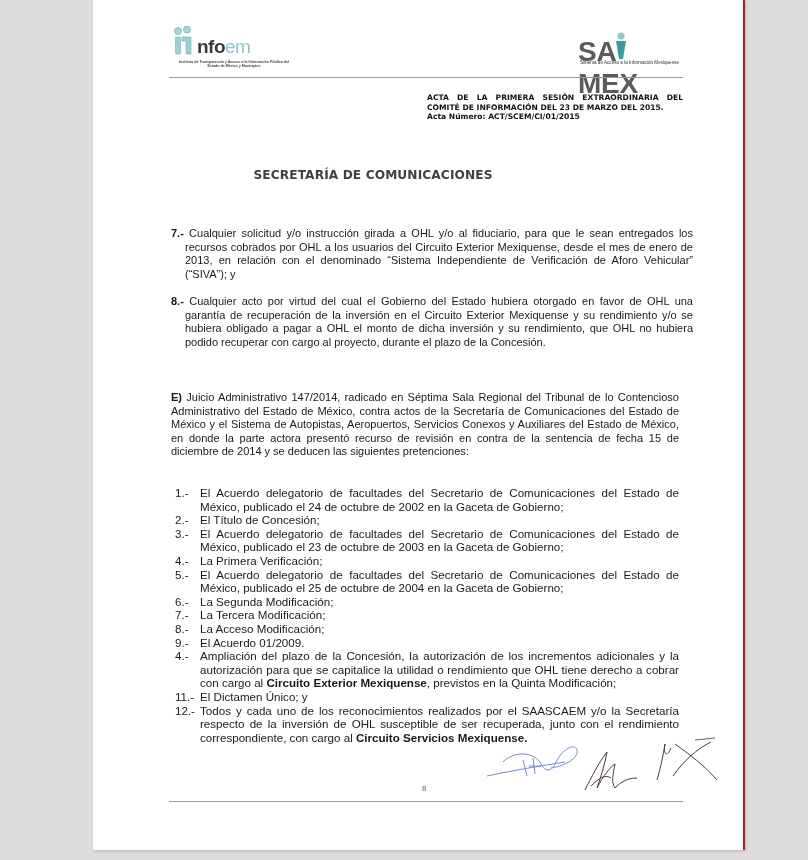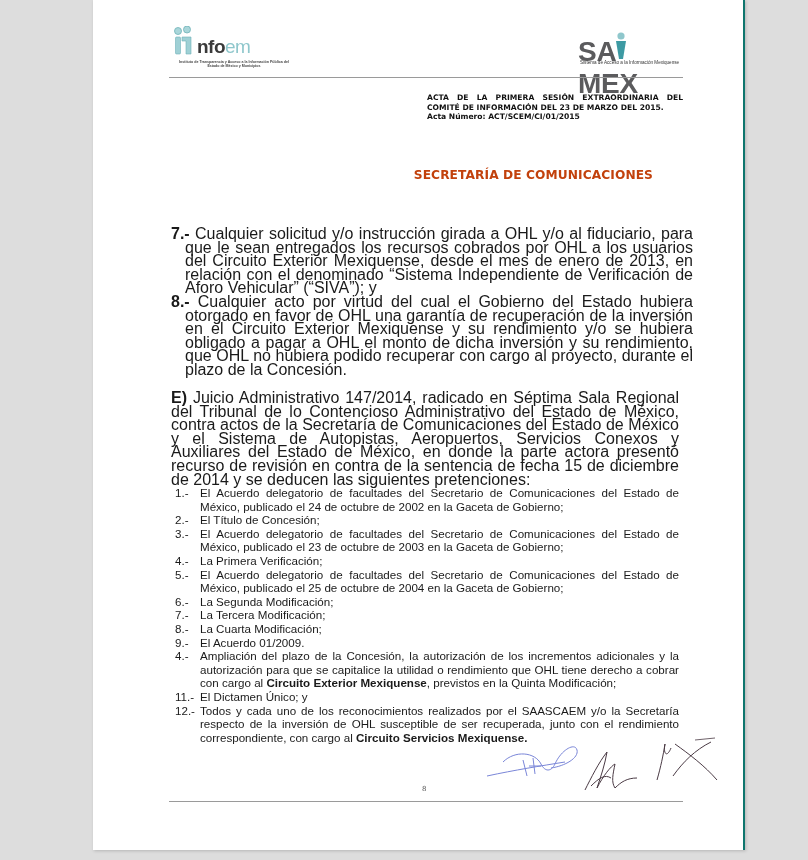--- a/index.html
+++ b/index.html
@@ -7,21 +7,21 @@
     width:808px; height:860px; overflow:hidden;
     background:#dddddd;
     position:relative;
     font-family:"Liberation Sans", sans-serif;
     color:#1a1a1a;
   }
   .page {
     position:absolute; left:93px; top:0; width:650px; height:850px;
     background:#ffffff;
     box-shadow: 1px 1px 3px rgba(0,0,0,0.18);
-    border-right:2px solid #0f766e;
+    border-right:2px solid #b91c1c;
   }
   .logo-infoem { position:absolute; left:80px; top:26px; width:110px; height:46px; }
   .infoem-mark { position:absolute; left:0; top:0; width:28px; height:32px; }
   .infoem-word {
     position:absolute; left:24px; top:10px; font-size:19px; font-weight:bold;
     letter-spacing:-0.5px; color:#3a3a3a;
   }
   .infoem-word .light { color:#8fc7cc; font-weight:normal; }
   .infoem-sub {
     position:absolute; left:6px; top:34px; width:110px; font-size:3.6px; line-height:4.4px;
@@ -35,27 +35,27 @@
   .saimex-sub { position:absolute; left:2px; top:28px; font-size:4.6px; color:#333; white-space:nowrap; }
   .header-rule { position:absolute; left:76px; top:77px; width:514px; height:1px; background:#9a9a9a; }
   .acta-header {
     position:absolute; left:334px; top:93px; width:256px;
     font-family:"DejaVu Sans", sans-serif; font-size:7.6px; font-weight:bold; line-height:9.6px;
     text-align:justify; color:#111;
   }
   .acta-header .l1 { text-align-last:justify; }
   .acta-header .l2 { white-space:nowrap; }
   .section-title {
-    position:absolute; left:0; top:168px; width:560px; text-align:right;
-    font-family:"DejaVu Sans", sans-serif; font-weight:bold; font-size:12.2px; color:#c2410c;
+    position:absolute; left:0; top:168px; width:560px; text-align:center;
+    font-family:"DejaVu Sans", sans-serif; font-weight:bold; font-size:12.2px; color:#404040;
     letter-spacing:0.1px;
   }
   .body-text {
     position:absolute; left:78px; width:508px;
-    font-size:16px; line-height:13.6px; text-align:justify; color:#1a1a1a;
+    font-size:11px; line-height:13.6px; text-align:justify; color:#1a1a1a;
   }
   .numbered { padding-left:14px; text-indent:-14px; }
   .numbered .num { font-weight:bold; }
   .para-e .lead { font-weight:bold; }
   .list {
     position:absolute; left:82px; width:504px; top:486px;
     font-size:11.6px; line-height:13.6px; color:#1a1a1a;
   }
   .li { display:flex; }
   .li .n { width:25px; flex:0 0 25px; }
@@ -140,21 +140,21 @@
     <div class="li">
         <span class="n">6.-</span>
         <span class="t">La Segunda Modificación;</span>
       </div>
     <div class="li">
         <span class="n">7.-</span>
         <span class="t">La Tercera Modificación;</span>
       </div>
     <div class="li">
         <span class="n">8.-</span>
-        <span class="t">La Cuarta Modificación;</span>
+        <span class="t">La Acceso Modificación;</span>
       </div>
     <div class="li">
         <span class="n">9.-</span>
         <span class="t">El Acuerdo 01/2009.</span>
       </div>
     <div class="li">
         <span class="n">4.-</span>
         <span class="t"><span>Ampliación del plazo de la Concesión, la autorización de los incrementos adicionales y la autorización para que se capitalice la utilidad o rendimiento que OHL tiene derecho a cobrar con cargo al </span><b>Circuito Exterior Mexiquense</b><span>, previstos en la Quinta Modificación;</span></span>
       </div>
     <div class="li">

